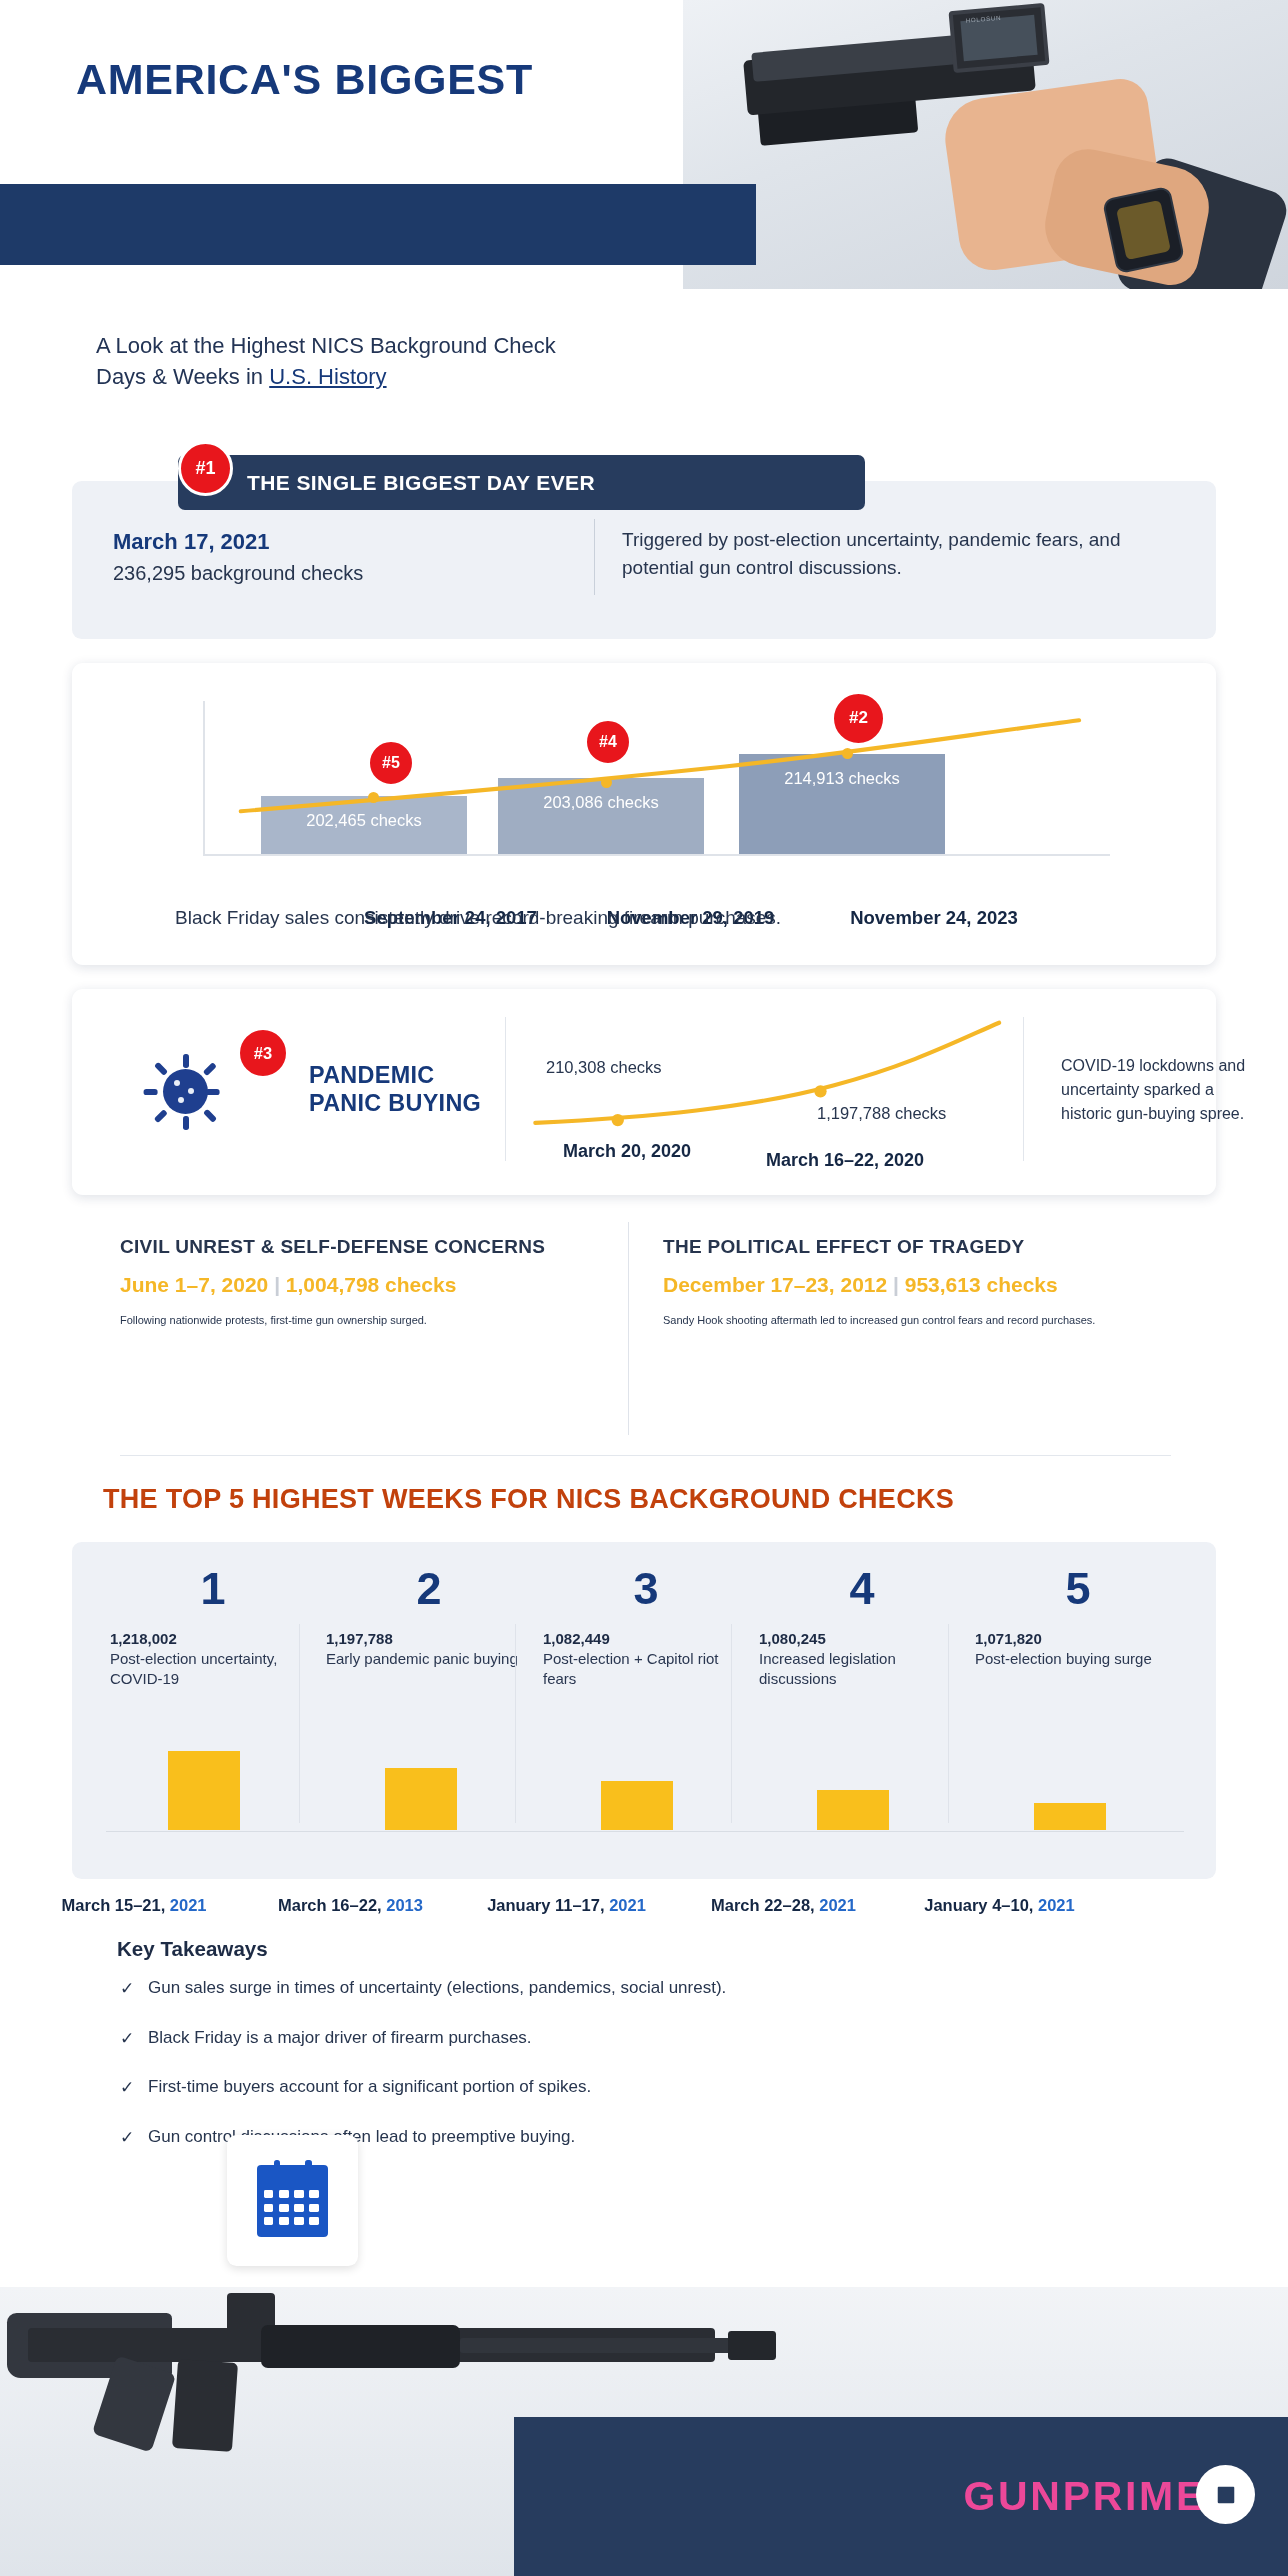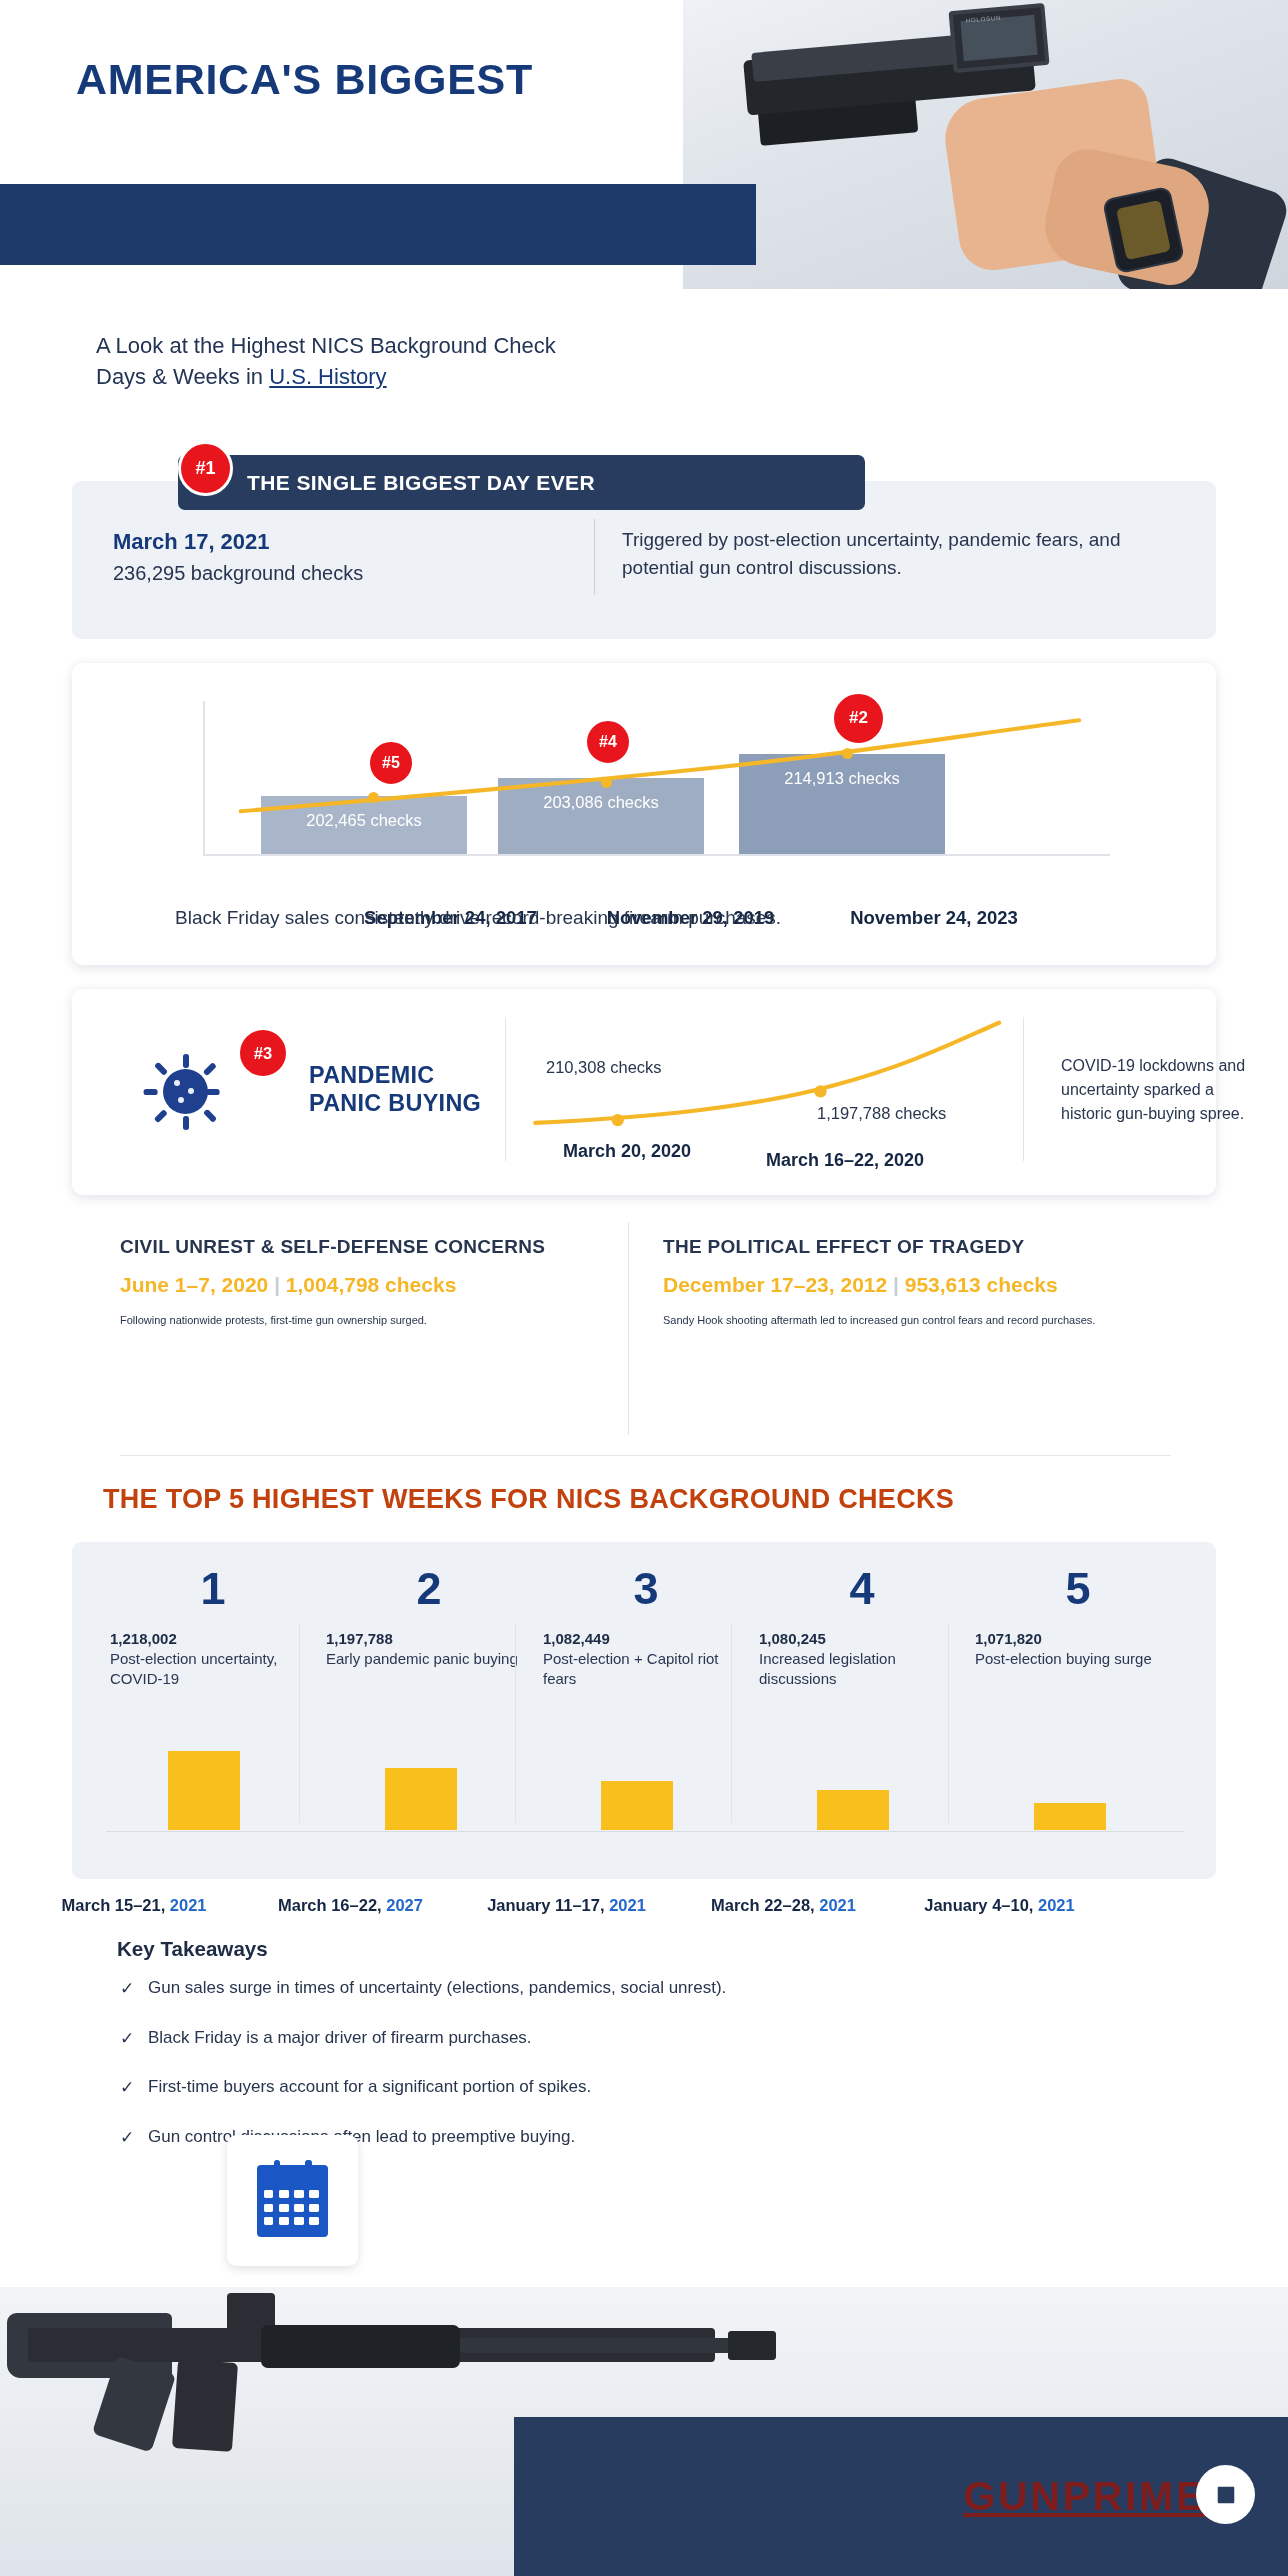--- a/index.html
+++ b/index.html
@@ -229,21 +229,21 @@
   .rifle-barrel { position:absolute; left:460px; top:51px; width:289px; height:15px; background:#31353c; border-radius:2.7px; }
   .rifle-muzzle { position:absolute; left:728px; top:44px; width:48px; height:29px; background:#24272c; border-radius:3.4px; }
   .rifle-sight { position:absolute; left:227px; top:5.5px; width:48px; height:40px; background:#2a2d33; border-radius:4.1px 4.1px 0 0; }
   .rifle-mag { position:absolute; left:175px; top:74px; width:60px; height:89px; background:#2a2d33; border-radius:5.5px; transform:rotate(4deg); }
   .rifle-grip { position:absolute; left:103px; top:76px; width:62px; height:82px; background:#33373f; border-radius:6.9px; transform:rotate(18deg); }
   .footer-bar {
     position:absolute; left:514px; top:2417px; width:774px; height:159px; background:#273c5e;
   }
   .brand {
     position:absolute; right:82px; top:2473px;
-    font-size:41px; font-weight:800; letter-spacing:2.7px; color:#7f1d1d;text-decoration:underline;
+    font-size:41px; font-weight:800; letter-spacing:2.7px; color:#ec4899;
   }
   .brand-mark {
     position:absolute; right:33px; top:2465px; width:59px; height:59px;
     border-radius:50%; background:#ffffff;
   }
   .brand-mark:after {
     content:""; position:absolute; left:50%; top:50%; width:23.4px; height:23.4px;
     transform:translate(-50%,-50%) rotate(45deg); background:#273c5e;
     clip-path: polygon(50% 0, 100% 50%, 50% 100%, 0 50%);
   }
@@ -414,21 +414,21 @@
       <div class="num">1,071,820</div>
       <div class="desc">Post-election buying surge</div>
     </div>
     <div class="wkbar" style="left:962px; bottom:49px; width:72px; height:27.5px;"></div>
   </div>
 
   <div class="wk-date" style="left:20.6px;">
     <span>March 15–21, </span><span class="y">2021</span>
   </div>
   <div class="wk-date" style="left:237px;">
-    <span>March 16–22, </span><span class="y">2027</span>
+    <span>March 16–22, </span><span class="y">2013</span>
   </div>
   <div class="wk-date" style="left:453px;">
     <span>January 11–17, </span><span class="y">2021</span>
   </div>
   <div class="wk-date" style="left:670px;">
     <span>March 22–28, </span><span class="y">2021</span>
   </div>
   <div class="wk-date" style="left:886px;">
     <span>January 4–10, </span><span class="y">2021</span>
   </div>

